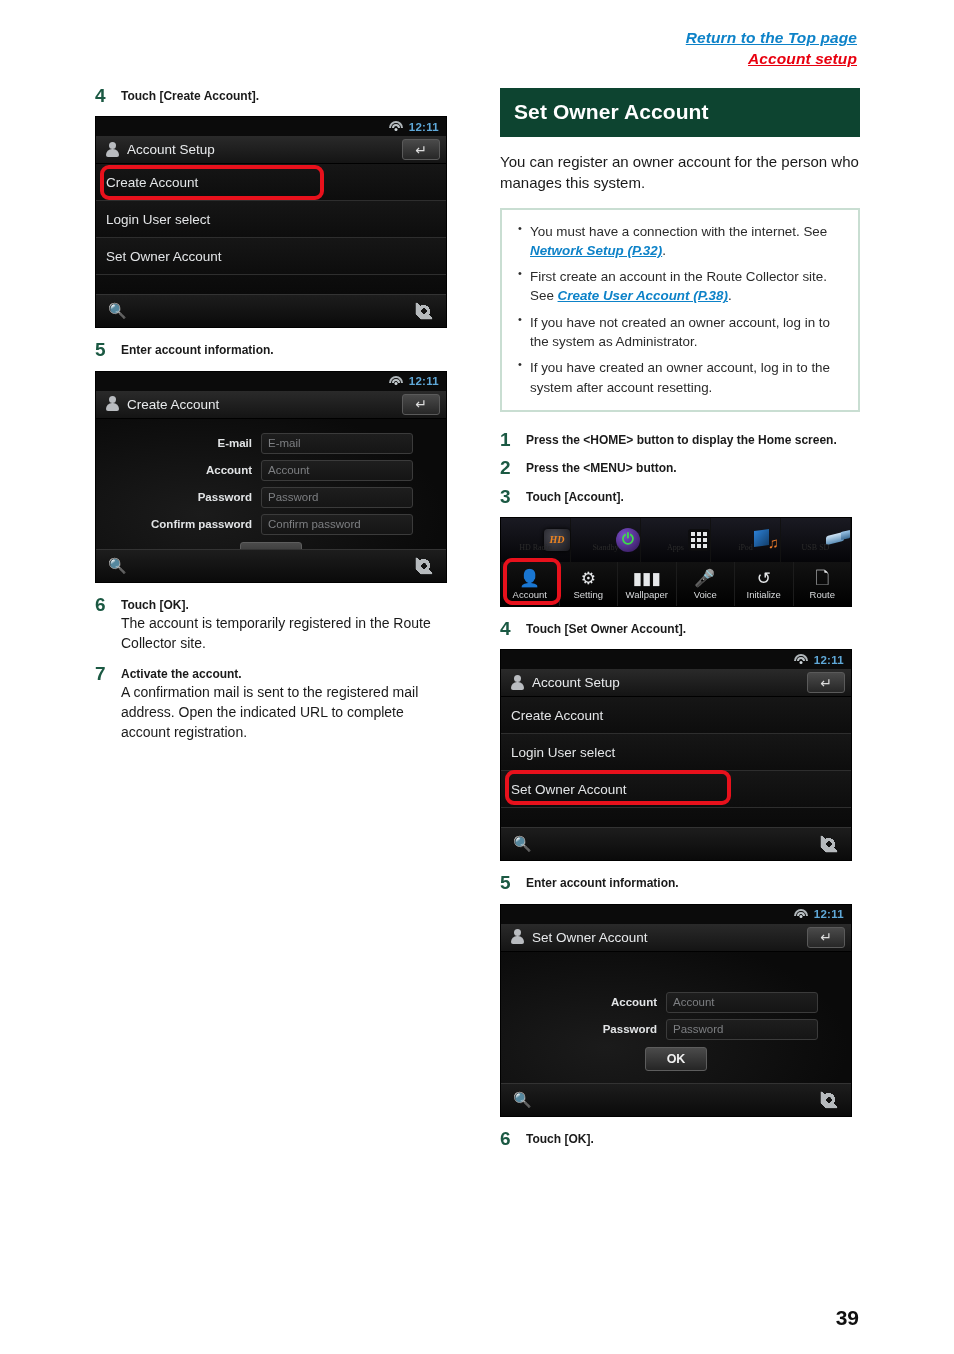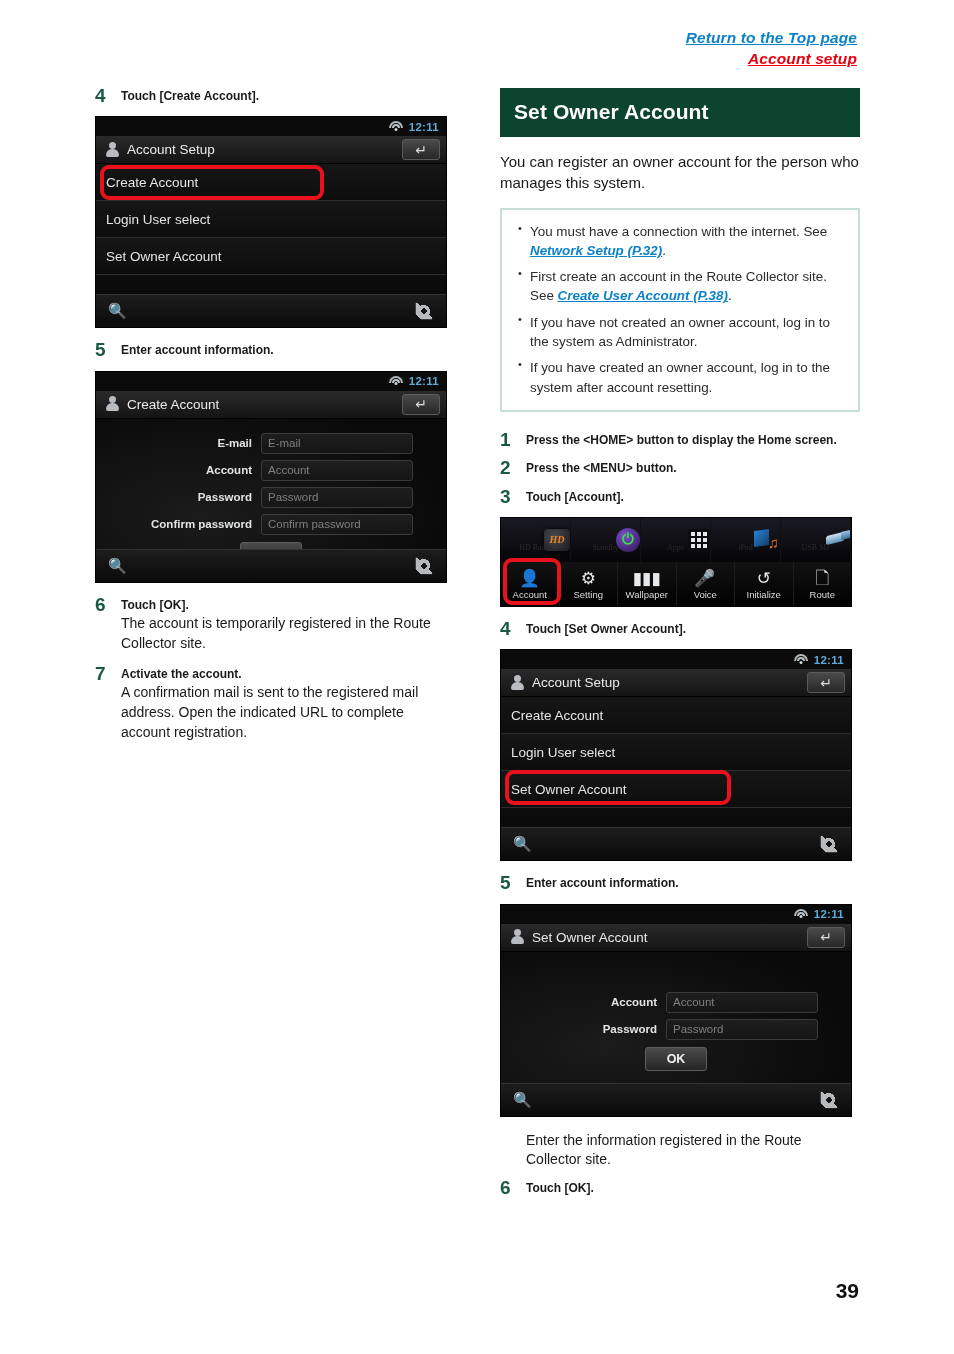--- a/index.html
+++ b/index.html
@@ -269,21 +269,21 @@
   .usb-ico .u2 { position:absolute;right:0px;top:1px;width:9px;height:8px;
      background:linear-gradient(#9dc6e8,#3f6e96);transform:skewY(-14deg);border-radius:1px; }
 
   .ghost-text {
     position:absolute; bottom:10px; left:0; right:0; text-align:center;
     color:#2b2b2b; font-size:8px;
   }
 
   
   .pageno {
-    position:absolute; right: 95px; bottom: 51px;
+    position:absolute; right: 95px; bottom: 24px;
     font-size: 21px; font-weight: bold; color:#111;
   }
 </style>
 </head>
 <body>
 
 <div class="toplinks">
   <a class="toplink blue" href="#">Return to the Top page</a>
   <a class="toplink red" href="#">Account setup</a>
 </div>
@@ -559,21 +559,20 @@
         <span class="form-input">Password</span>
       </div>
       <div class="ok-btn">OK</div>
     </div>
     <div class="dev-foot">
       <span class="foot-ico">🔍</span>
       <span class="gear-ico"></span>
     </div>
   </div>
 
-  <p class="plainbody">Enter the information registered in the Route Collector site.</p>
 
   <div class="step">
     <span class="num">6</span>
     <p class="title">Touch [OK].</p>
   </div>
 
 </div>
 
 <div class="pageno">39</div>
 

